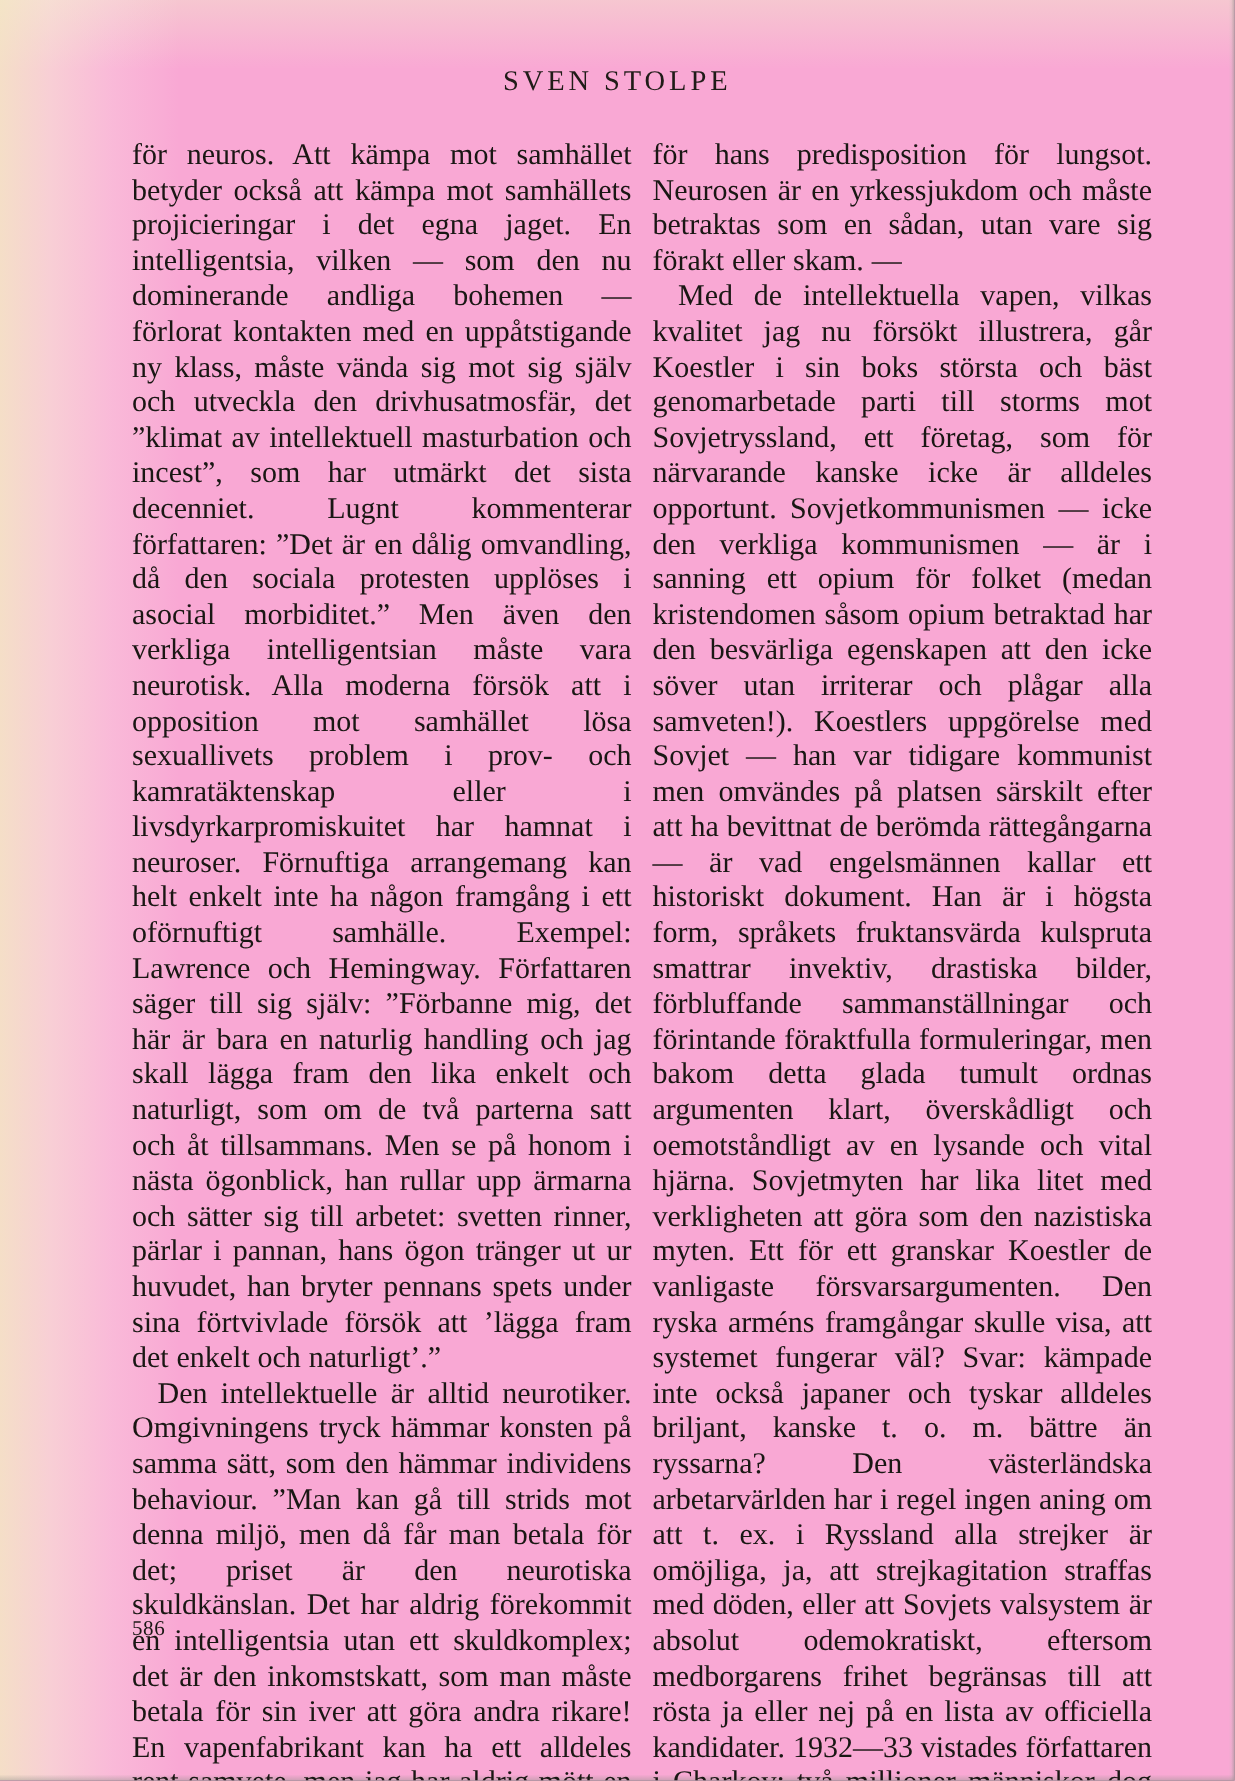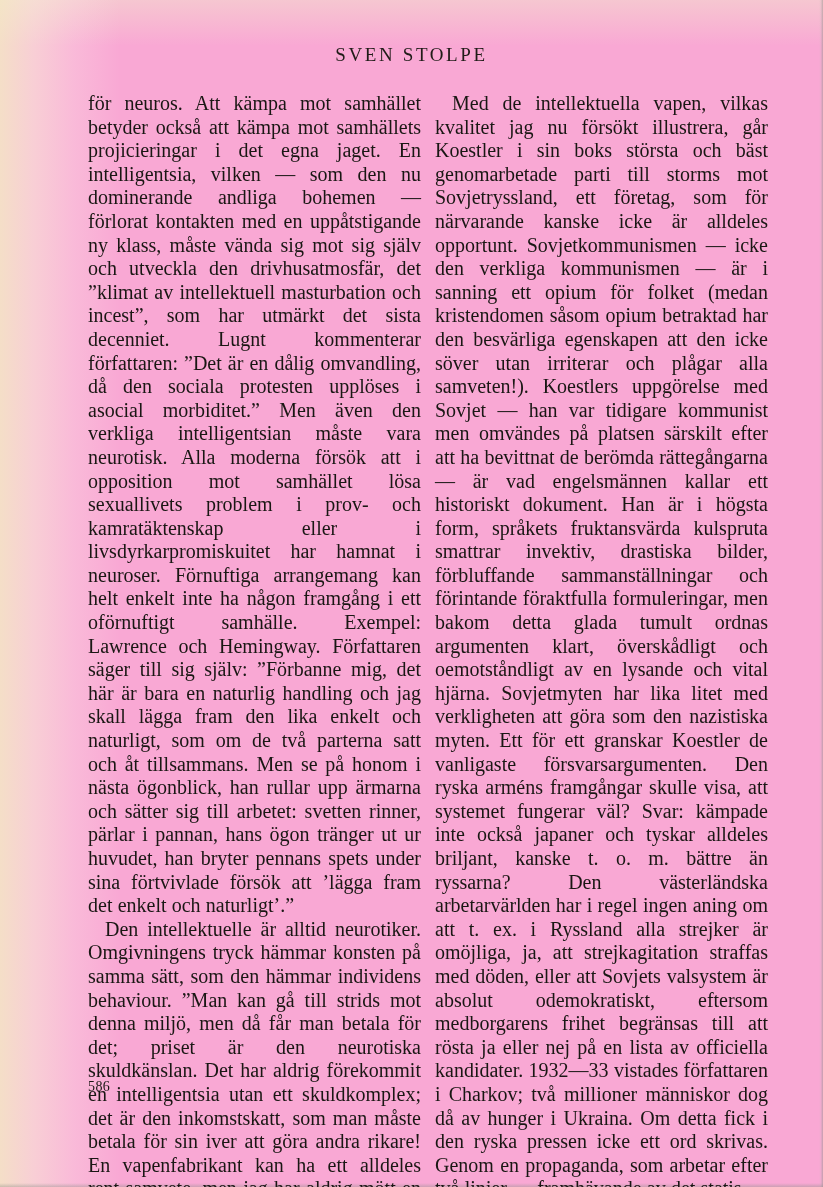--- a/index.html
+++ b/index.html
@@ -115,19 +115,20 @@
   <div id="edge-bottom"></div>
 
   <div id="running-head">SVEN STOLPE</div>
 
   <div id="columns">
     <div class="column">
       <p>för neuros. Att kämpa mot samhället betyder också att kämpa mot samhällets projicieringar i det egna jaget. En intelligentsia, vilken — som den nu dominerande andliga bohemen — förlorat kontakten med en uppåtstigande ny klass, måste vända sig mot sig själv och utveckla den drivhusatmosfär, det ”klimat av intellektuell masturbation och incest”, som har utmärkt det sista decenniet. Lugnt kommenterar författaren: ”Det är en dålig omvandling, då den sociala protesten upplöses i asocial morbiditet.” Men även den verkliga intelligentsian måste vara neurotisk. Alla moderna försök att i opposition mot samhället lösa sexuallivets problem i prov- och kamratäktenskap eller i livsdyrkarpromiskuitet har hamnat i neuroser. Förnuftiga arrangemang kan helt enkelt inte ha någon framgång i ett oförnuftigt samhälle. Exempel: Lawrence och Hemingway. Författaren säger till sig själv: ”Förbanne mig, det här är bara en naturlig handling och jag skall lägga fram den lika enkelt och naturligt, som om de två parterna satt och åt tillsammans. Men se på honom i nästa ögonblick, han rullar upp ärmarna och sätter sig till arbetet: svetten rinner, pärlar i pannan, hans ögon tränger ut ur huvudet, han bryter pennans spets under sina förtvivlade försök att ’lägga fram det enkelt och naturligt’.”</p>
       <p class="indent">Den intellektuelle är alltid neurotiker. Omgivningens tryck hämmar konsten på samma sätt, som den hämmar individens behaviour. ”Man kan gå till strids mot denna miljö, men då får man betala för det; priset är den neurotiska skuldkänslan. Det har aldrig förekommit en intelligentsia utan ett skuldkomplex; det är den inkomstskatt, som man måste betala för sin iver att göra andra rikare! En vapenfabrikant kan ha ett alldeles rent samvete, men jag har aldrig mött en pacifist utan en skuldmedveten glans i blicken.” Att därför angripa och förlöjliga de intellektuella för deras neuroser är lika kvickt som att förlöjliga gruvarbetaren</p>
     </div>
     <div class="column">
+      <p>för hans predisposition för lungsot. Neurosen är en yrkessjukdom och måste betraktas som en sådan, utan vare sig förakt eller skam. —</p>
       <p class="indent">Med de intellektuella vapen, vilkas kvalitet jag nu försökt illustrera, går Koestler i sin boks största och bäst genomarbetade parti till storms mot Sovjetryssland, ett företag, som för närvarande kanske icke är alldeles opportunt. Sovjetkommunismen — icke den verkliga kommunismen — är i sanning ett opium för folket (medan kristendomen såsom opium betraktad har den besvärliga egenskapen att den icke söver utan irriterar och plågar alla samveten!). Koestlers uppgörelse med Sovjet — han var tidigare kommunist men omvändes på platsen särskilt efter att ha bevittnat de berömda rättegångarna — är vad engelsmännen kallar ett historiskt dokument. Han är i högsta form, språkets fruktansvärda kulspruta smattrar invektiv, drastiska bilder, förbluffande sammanställningar och förintande föraktfulla formuleringar, men bakom detta glada tumult ordnas argumenten klart, överskådligt och oemotståndligt av en lysande och vital hjärna. Sovjetmyten har lika litet med verkligheten att göra som den nazistiska myten. Ett för ett granskar Koestler de vanligaste försvarsargumenten. Den ryska arméns framgångar skulle visa, att systemet fungerar väl? Svar: kämpade inte också japaner och tyskar alldeles briljant, kanske t. o. m. bättre än ryssarna? Den västerländska arbetarvärlden har i regel ingen aning om att t. ex. i Ryssland alla strejker är omöjliga, ja, att strejkagitation straffas med döden, eller att Sovjets valsystem är absolut odemokratiskt, eftersom medborgarens frihet begränsas till att rösta ja eller nej på en lista av officiella kandidater. 1932—33 vistades författaren i Charkov; två millioner människor dog då av hunger i Ukraina. Om detta fick i den ryska pressen icke ett ord skrivas. Genom en propaganda, som arbetar efter två linjer — framhävande av det statis-</p>
     </div>
   </div>
 
   <div id="folio">586</div>
 
 </div>
 
 </body></html>

